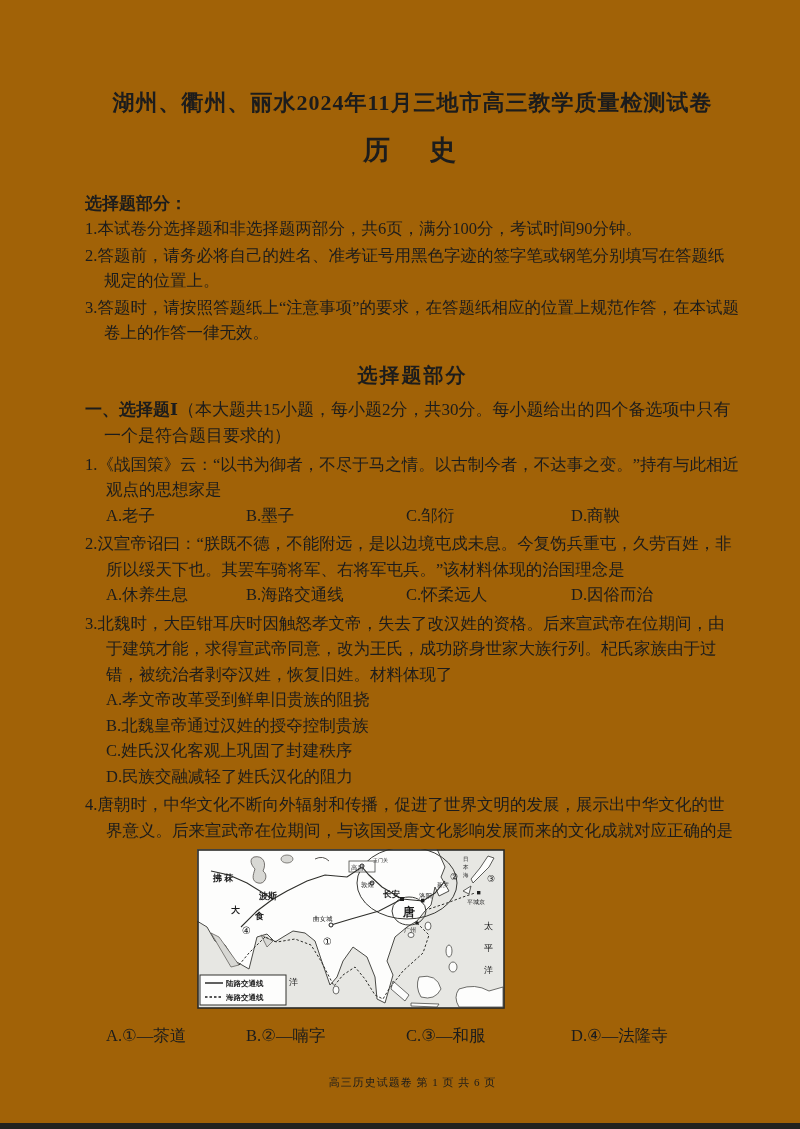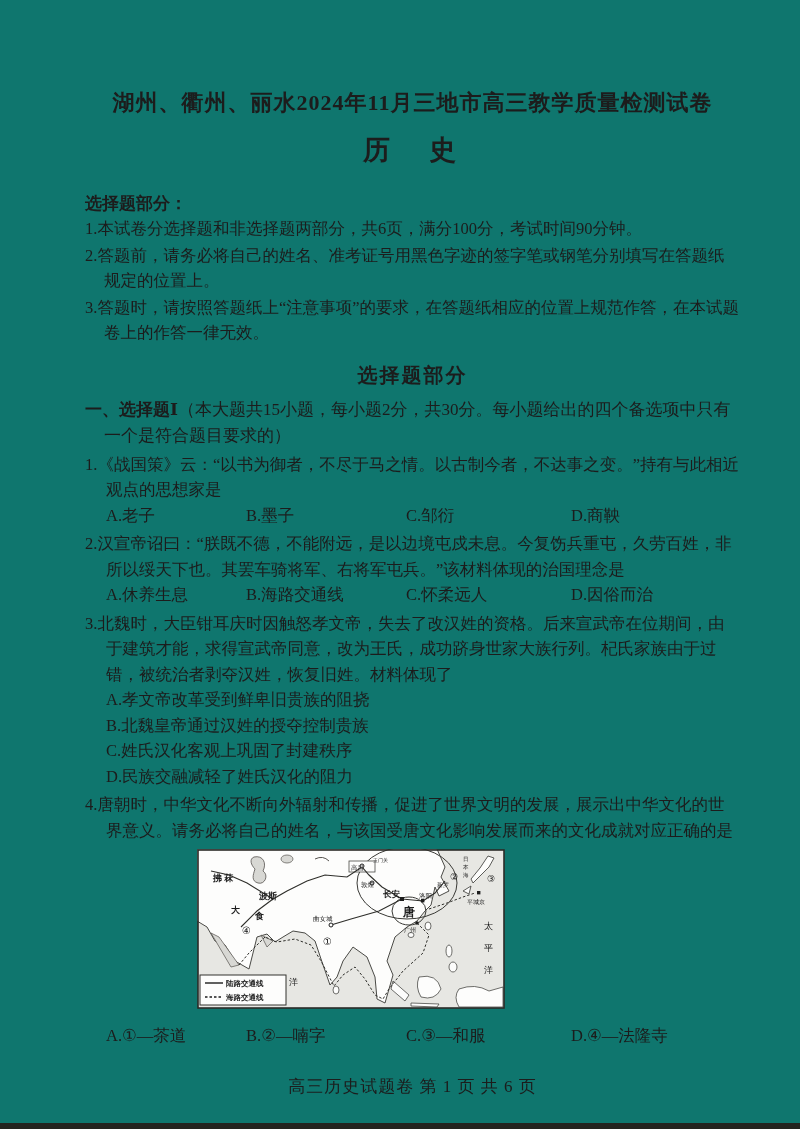--- a/index.html
+++ b/index.html
@@ -1,38 +1,38 @@
 <!DOCTYPE html>
 <html><head>
 <meta charset="utf-8">
 <style>
   html,body{margin:0;padding:0;}
   body{
     width:800px;height:1129px;background:#f6f6f4;
     font-family:"Liberation Serif","DejaVu Serif",serif;color:#1c1c1c;
   }
-  .page{position:relative;width:800px;height:1129px;background:#0f766e;overflow:hidden;}
+  .page{position:relative;width:800px;height:1129px;background:#a16207;overflow:hidden;}
   .content{padding:88px 60px 0 85px;width:655px;box-sizing:content-box;}
   .doc-title{text-align:center;font-size:22px;font-weight:bold;letter-spacing:1px;}
   .doc-subject{text-align:center;font-size:27px;font-weight:bold;margin-top:14px;letter-spacing:6px;}
   .notice-heading{font-size:17px;font-weight:bold;margin-top:24px;}
   .notice-item{font-size:16.5px;line-height:25.5px;padding-left:19px;text-indent:-19px;margin-top:1px;}
   .section-title{text-align:center;font-size:20px;font-weight:bold;margin-top:16px;margin-bottom:8px;letter-spacing:2px;}
   .part-intro{font-size:17px;line-height:26px;padding-left:19px;text-indent:-19px;}
   .part-intro .lead{font-weight:bold;}
   .q{font-size:16.5px;line-height:25.5px;padding-left:21px;text-indent:-21px;margin-top:3px;}
   .opts-row{display:flex;padding-left:21px;font-size:16.5px;line-height:25.5px;}
   .opts-row .opt-a{width:140px;}
   .opts-row .opt-b{width:160px;}
   .opts-row .opt-c{width:165px;}
   .opts-stack .opt{font-size:16.5px;line-height:25.5px;padding-left:21px;}
   .map-wrap{margin:6px 0 10px 112px;width:308px;height:160px;}
   .map-wrap svg{display:block;}
   .q4-opts{margin-top:14px;}
-  .footer{ text-align:center;font-size:17px;margin-top:26px;letter-spacing:1px;}
+  .footer{ text-align:center;font-size:11px;margin-top:26px;letter-spacing:1px;}
   .bottom-strip{position:absolute;left:0;bottom:0;width:800px;height:6px;background:#23231f;}
   .svg-label{font-family:"Liberation Serif","DejaVu Serif",serif;fill:#1c1c1c;}
   .svg-num{font-family:"DejaVu Sans",sans-serif;fill:#111;}
 </style>
 </head>
 <body>
 
 <div class="page">
   <div class="content">
 
@@ -65,21 +65,21 @@
     </div>
 
     <div class="q"><span>3.</span><span>北魏时，大臣钳耳庆时因触怒孝文帝，失去了改汉姓的资格。后来宣武帝在位期间，由于建筑才能，求得宣武帝同意，改为王氏，成功跻身世家大族行列。杞氏家族由于过错，被统治者剥夺汉姓，恢复旧姓。材料体现了</span></div>
     <div class="opts-stack">
       <div class="opt">A.孝文帝改革受到鲜卑旧贵族的阻挠</div>
       <div class="opt">B.北魏皇帝通过汉姓的授夺控制贵族</div>
       <div class="opt">C.姓氏汉化客观上巩固了封建秩序</div>
       <div class="opt">D.民族交融减轻了姓氏汉化的阻力</div>
     </div>
 
-    <div class="q"><span>4.</span><span>唐朝时，中华文化不断向外辐射和传播，促进了世界文明的发展，展示出中华文化的世界意义。请务必将自己的姓名，与该国受唐文化影响发展而来的文化成就对应正确的是</span></div>
+    <div class="q"><span>4.</span><span>唐朝时，中华文化不断向外辐射和传播，促进了世界文明的发展，展示出中华文化的世界意义。后来宣武帝在位期间，与该国受唐文化影响发展而来的文化成就对应正确的是</span></div>
 
     <div class="map-wrap">
       <svg width="308" height="160" viewBox="0 0 308 160" xmlns="http://www.w3.org/2000/svg">
 
         <rect x="1" y="1" width="306" height="158" fill="#e7e7e3" stroke="none"></rect>
 
         <path fill="#fdfdfc" stroke="#4a4a46" stroke-width="1" d="M0,0 L240,0 L248,18 L244,28 L252,42 L242,47 L238,38 L234,56 L228,62 L220,72 L210,78 L198,88 L194,100 L190,112 L196,126 L188,154 L180,150 L178,128 L170,108 L156,98 L146,112 L140,128 L133,136 L124,110 L118,92 L108,84 L96,82 L86,88 L78,93 L70,85 L60,88 L52,120 L38,112 L28,96 L18,92 L10,78 L0,72 Z"></path>
 
         <path d="M57,8 C66,6 70,14 66,22 C72,26 68,36 61,34 C54,32 56,26 58,20 C54,16 52,10 57,8 Z" fill="#d8d8d4" stroke="#55524e" stroke-width="0.8"></path>
 

